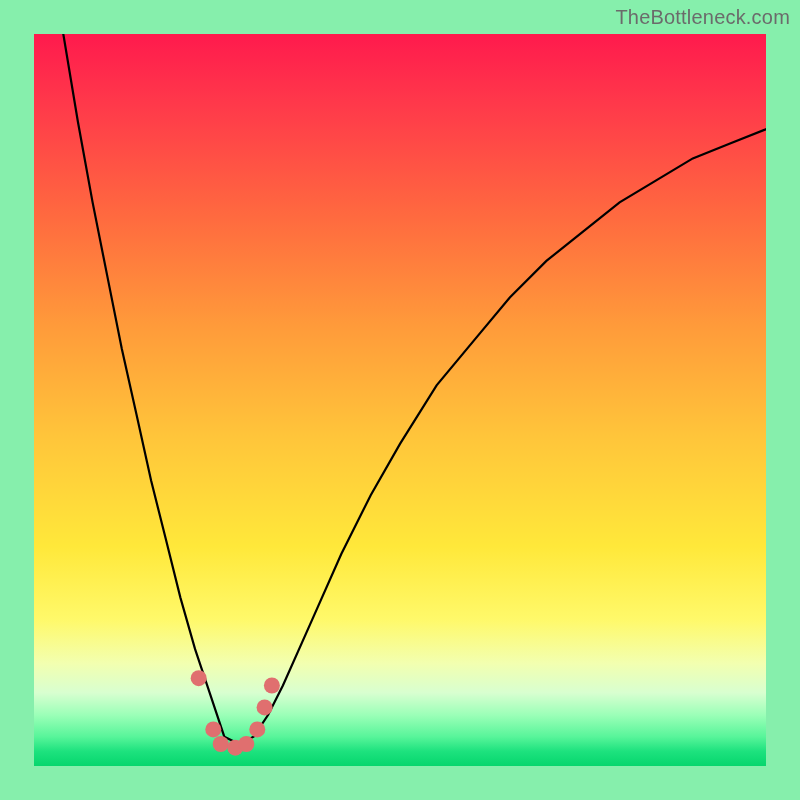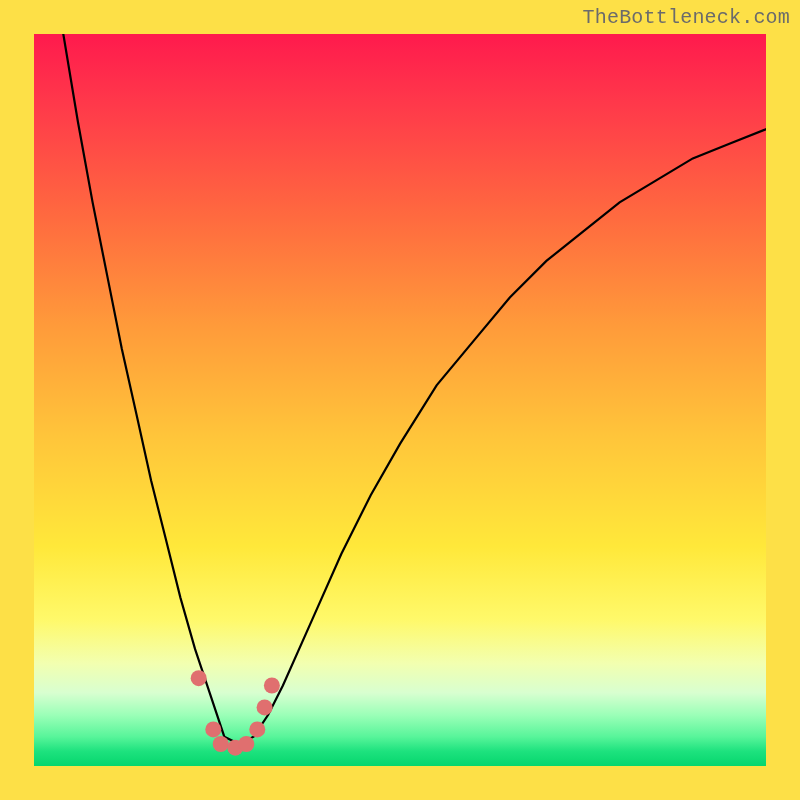--- a/index.html
+++ b/index.html
@@ -10,22 +10,21 @@
     overflow: hidden;
     background: #000;
     font-family: Arial, Helvetica, sans-serif;
   }
   .frame {
     position: absolute;
     left: 0;
     top: 0;
     width: 800px;
     height: 800px;
-    background: #fde047;
-    font-family: Liberation Mono, monospace;
+    background: #86efac;
   }
   .plot {
     position: absolute;
     left: 34px;
     top: 34px;
     width: 732px;
     height: 732px;
     overflow: hidden;
   }
   .gradient {

